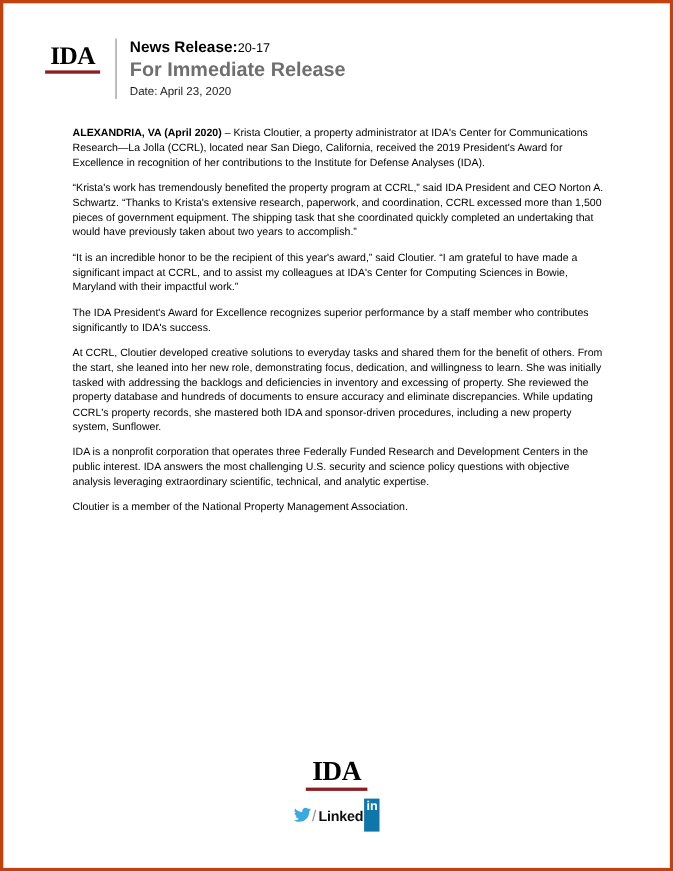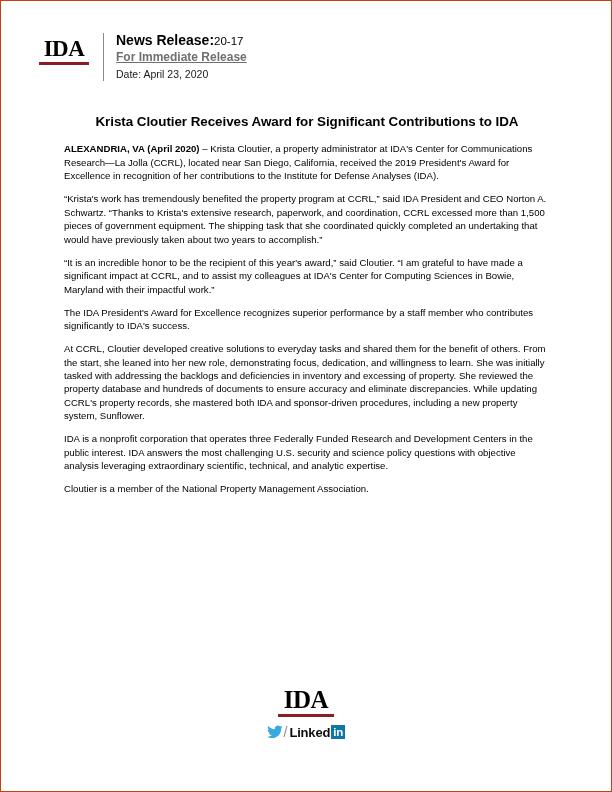--- a/index.html
+++ b/index.html
@@ -10,21 +10,21 @@
   body {
     font-family: "Liberation Sans", sans-serif;
     color: #000000;
   }
   .page {
     position: relative;
     width: 612px;
     height: 792px;
     background: #ffffff;
     box-sizing: border-box;
-    border: 1px solid #c2410c;
+    border: 3px solid #c2410c;
     overflow: hidden;
   }
 
   
   .header {
     position: absolute;
     left: 38px;
     top: 30px;
     display: flex;
     align-items: flex-start;
@@ -66,25 +66,24 @@
     font-weight: bold;
     font-size: 14px;
     text-align: right;
   }
   .hdr-line1 .num {
     font-weight: normal;
     font-size: 11.5px;
   }
   .hdr-line2 {
     font-weight: bold;
-    font-size: 12px;
+    font-size: 18px;
     color: #6f6f6f;
     line-height: 1.3;
     white-space: nowrap;
-    text-decoration: underline;
   }
   .hdr-line3 {
     font-size: 10.5px;
     color: #1a1a1a;
     line-height: 1.35;
     margin-top: 1px;
     white-space: nowrap;
   }
 
   
@@ -169,21 +168,21 @@
     color: #0c0c0c;
     letter-spacing: -0.2px;
   }
   .li-box {
     display: inline-block;
     background: #0e76a8;
     color: #ffffff;
     font-size: 11.5px;
     font-weight: bold;
     line-height: 14px;
-    height: 14px;
+    height: 30px;
     padding: 0 2px;
     margin-left: 1px;
     font-family: "Liberation Sans", sans-serif;
   }
 </style>
 </head>
 <body>
 
 <div class="page">
 
@@ -201,21 +200,20 @@
         <span class="strong">News Release:</span><span class="num">20-17</span>
       </div>
       <div class="hdr-line2">For Immediate Release</div>
       <div class="hdr-line3">Date: April 23, 2020</div>
     </div>
 
   </div>
 
   <div class="article">
 
-    <h1 class="headline">Krista Cloutier Receives Award for Significant Contributions to IDA</h1>
 
     <p class="para"><span class="lead">ALEXANDRIA, VA (April 2020)</span><span> – Krista Cloutier, a property administrator at IDA's Center for Communications Research—La Jolla (CCRL), located near San Diego, California, received the 2019 President's Award for Excellence in recognition of her contributions to the Institute for Defense Analyses (IDA).</span></p>
 
     <p class="para">“Krista's work has tremendously benefited the property program at CCRL,” said IDA President and CEO Norton A. Schwartz. “Thanks to Krista's extensive research, paperwork, and coordination, CCRL excessed more than 1,500 pieces of government equipment. The shipping task that she coordinated quickly completed an undertaking that would have previously taken about two years to accomplish.”</p>
 
     <p class="para">“It is an incredible honor to be the recipient of this year's award,” said Cloutier. “I am grateful to have made a significant impact at CCRL, and to assist my colleagues at IDA's Center for Computing Sciences in Bowie, Maryland with their impactful work.”</p>
 
     <p class="para">The IDA President's Award for Excellence recognizes superior performance by a staff member who contributes significantly to IDA's success.</p>
 
     <p class="para">At CCRL, Cloutier developed creative solutions to everyday tasks and shared them for the benefit of others. From the start, she leaned into her new role, demonstrating focus, dedication, and willingness to learn. She was initially tasked with addressing the backlogs and deficiencies in inventory and excessing of property. She reviewed the property database and hundreds of documents to ensure accuracy and eliminate discrepancies. While updating CCRL's property records, she mastered both IDA and sponsor-driven procedures, including a new property system, Sunflower.</p>

